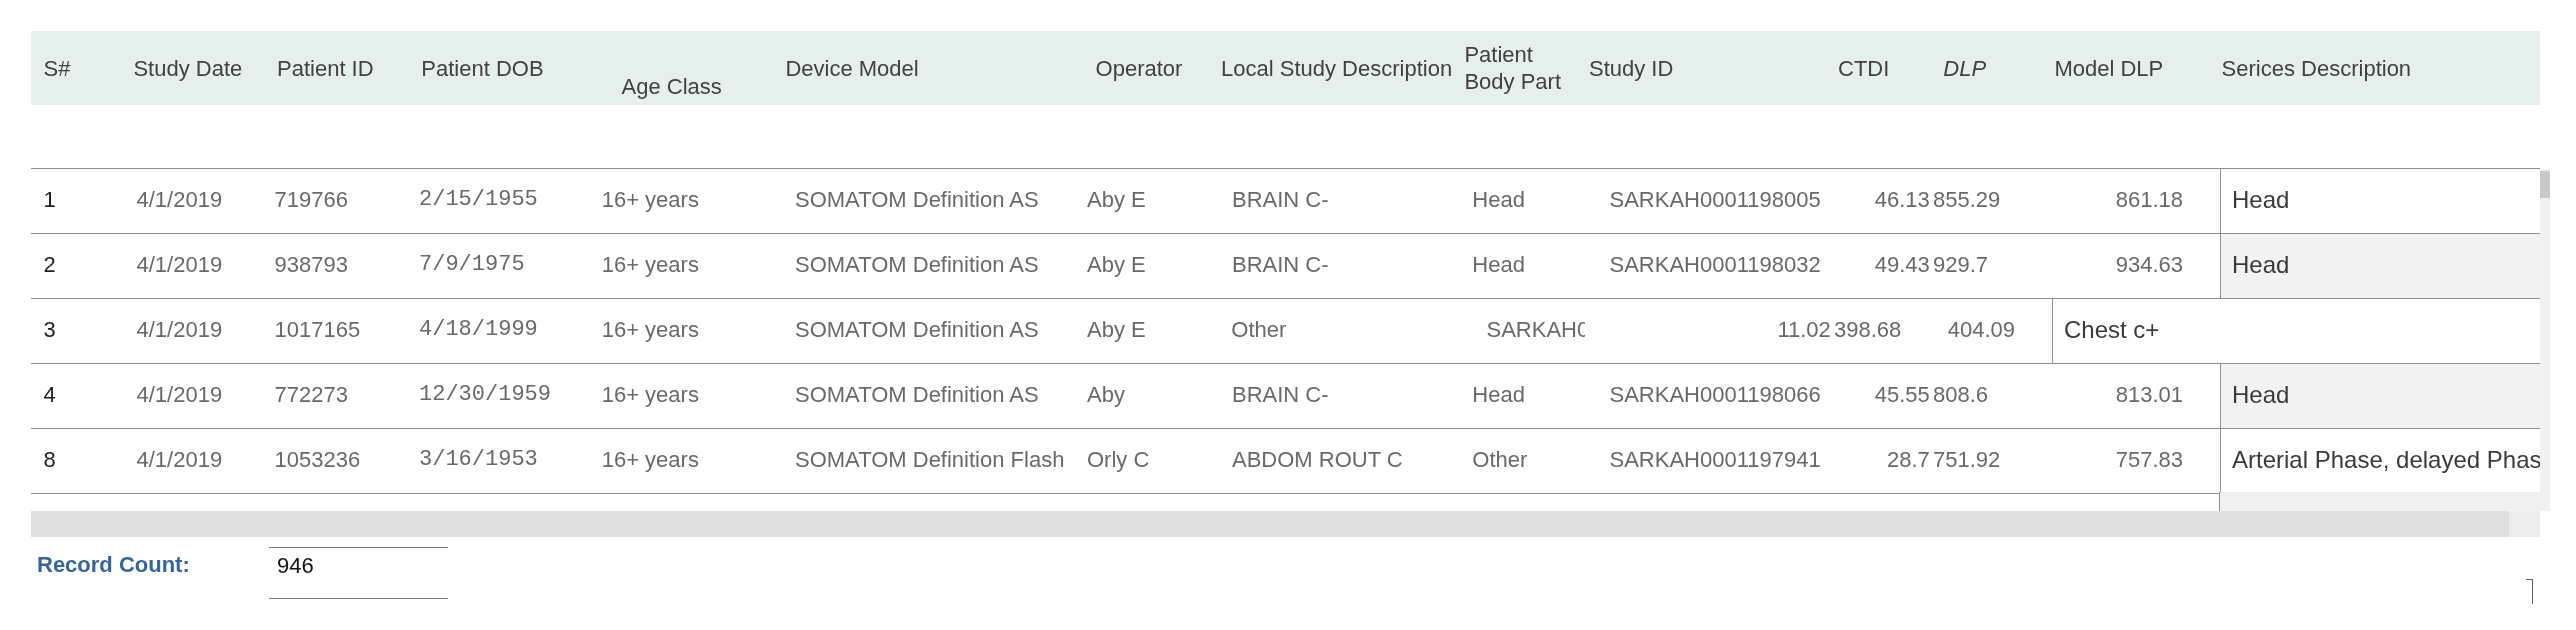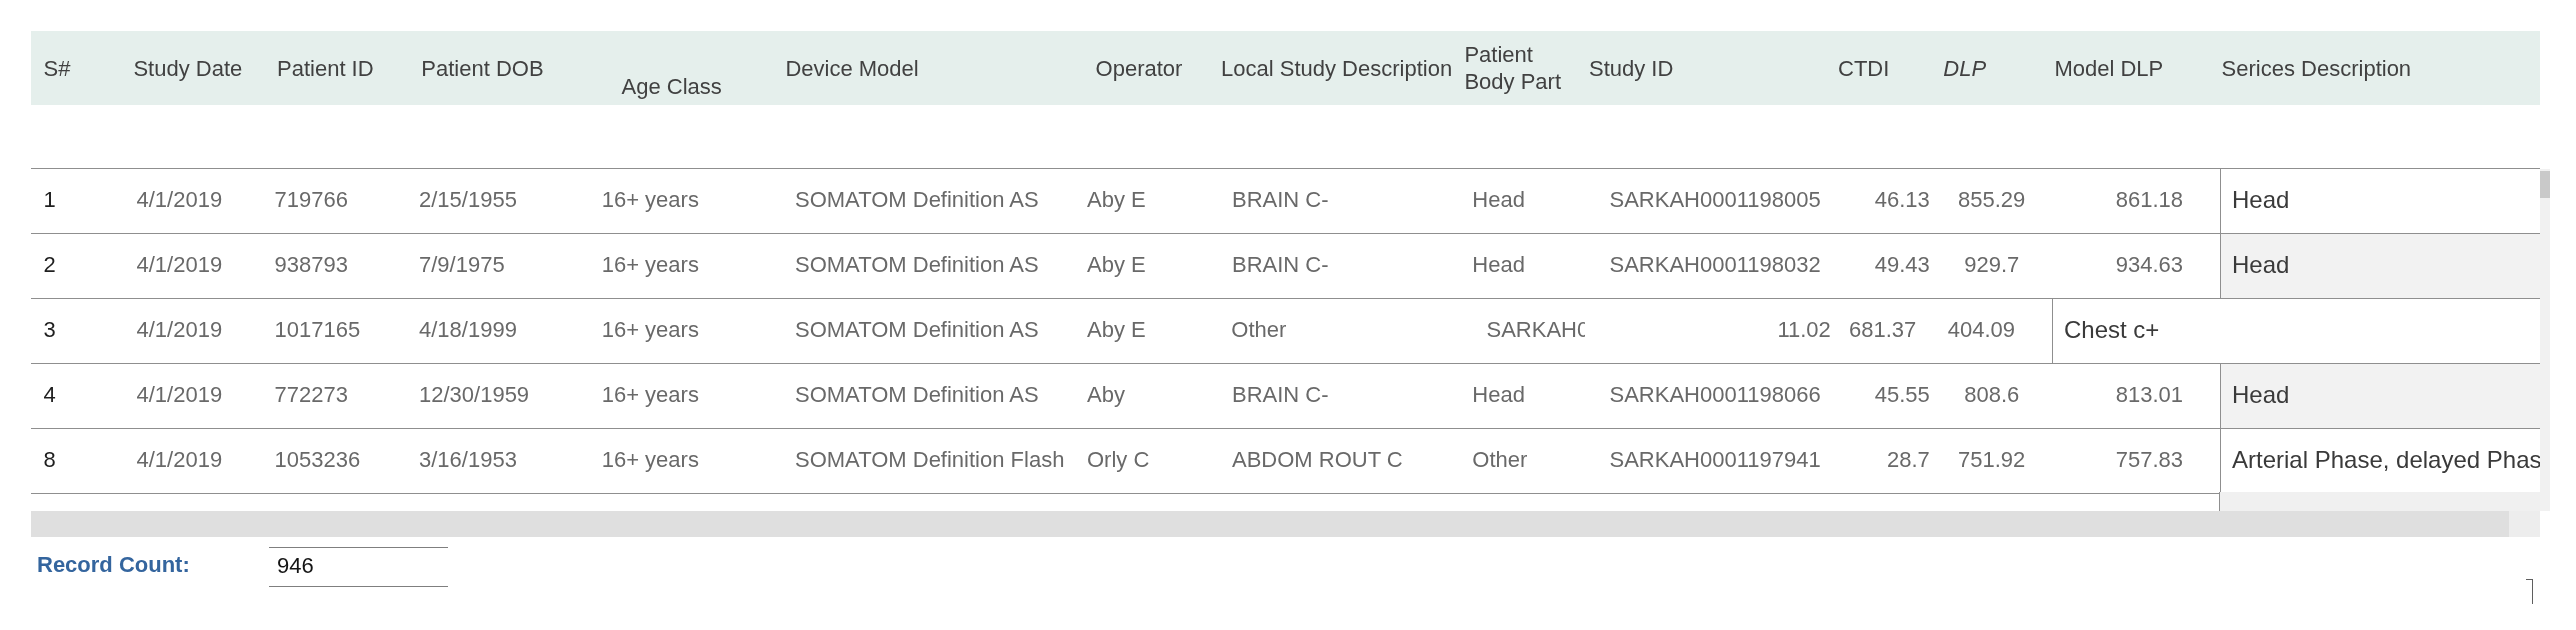--- a/index.html
+++ b/index.html
@@ -50,29 +50,29 @@
     background:#ffffff;
   }
   .tcell{
     font-size:22px;line-height:62px;color:var(--cell-text);
     white-space:nowrap;overflow:hidden;
     padding-left:6.3px;
   }
   .tcell.col-s_number{padding-left:12.6px;color:#1f1f1f;}
   .tcell.col-study_date{padding-left:5.5px;}
   .tcell.col-patient_id{padding-left:5.5px;}
-  .tcell.col-patient_dob{padding-left:8px;}
+  .tcell.col-patient_dob{padding-left:8px;font-family:Liberation Mono, monospace;}
   .tcell.col-age_class{padding-left:8.7px;}
   .tcell.col-device_model{padding-left:12px;}
   .tcell.col-operator{padding-left:8px;}
   .tcell.col-local_study_description{padding-left:11px;}
   .tcell.col-targeted_body_part{padding-left:10.3px;}
   .tcell.col-study_id{padding-left:24.5px;}
   .tcell.col-ctdi{text-align:right;padding-right:3.2px;padding-left:0;}
-  .tcell.col-dlp{text-align:center;padding-right:1.6px;padding-left:0;}
+  .tcell.col-dlp{text-align:left;padding-right:1.6px;padding-left:0;}
   .tcell.col-total_dlp{text-align:right;padding-right:37px;padding-left:0;}
   .tcell.col-series_description{
     border-left:1.6px solid var(--line);
     padding-left:11px;font-size:24px;color:#3a3a3a;
   }
   .tcell.col-series_description.band{background:var(--band);}
 
   
   .series-overflow-band{
     position:absolute;left:2219px;top:492px;width:321px;height:19px;
@@ -91,21 +91,21 @@
   }
   .hthumb{position:absolute;left:0;top:0;width:2478px;height:26px;background:#dfdfdf;}
 
   
   .rc-label{
     position:absolute;left:37px;top:552px;
     font-size:22px;font-weight:bold;color:var(--accent);
     white-space:nowrap;
   }
   .rc-box{
-    position:absolute;left:269px;top:547px;width:179px;height:40px;
+    position:absolute;left:269px;top:547px;width:179px;height:52px;
     border-top:1.6px solid #7f7f7f;border-bottom:1.6px solid #7f7f7f;
     background:#ffffff;
   }
   .rc-value{
     display:block;padding-left:8px;line-height:36px;
     font-size:22px;color:#141414;
   }
 
   
   .corner-mark{
@@ -172,21 +172,21 @@
         <div class="tcell col-s_number">3</div>
         <div class="tcell col-study_date">4/1/2019</div>
         <div class="tcell col-patient_id">1017165</div>
         <div class="tcell col-patient_dob">4/18/1999</div>
         <div class="tcell col-age_class">16+ years</div>
         <div class="tcell col-device_model">SOMATOM Definition AS</div>
         <div class="tcell col-operator">Aby E</div>
         <div class="tcell col-targeted_body_part">Other</div>
         <div class="tcell col-study_id">SARKAH0001198042</div>
         <div class="tcell col-ctdi">11.02</div>
-        <div class="tcell col-dlp">681.37</div>
+        <div class="tcell col-dlp">398.68</div>
         <div class="tcell col-total_dlp">404.09</div>
         <div class="tcell col-series_description">Chest c+</div>
       </div>
       <div class="trow">
         <div class="tcell col-s_number">4</div>
         <div class="tcell col-study_date">4/1/2019</div>
         <div class="tcell col-patient_id">772273</div>
         <div class="tcell col-patient_dob">12/30/1959</div>
         <div class="tcell col-age_class">16+ years</div>
         <div class="tcell col-device_model">SOMATOM Definition AS</div>

